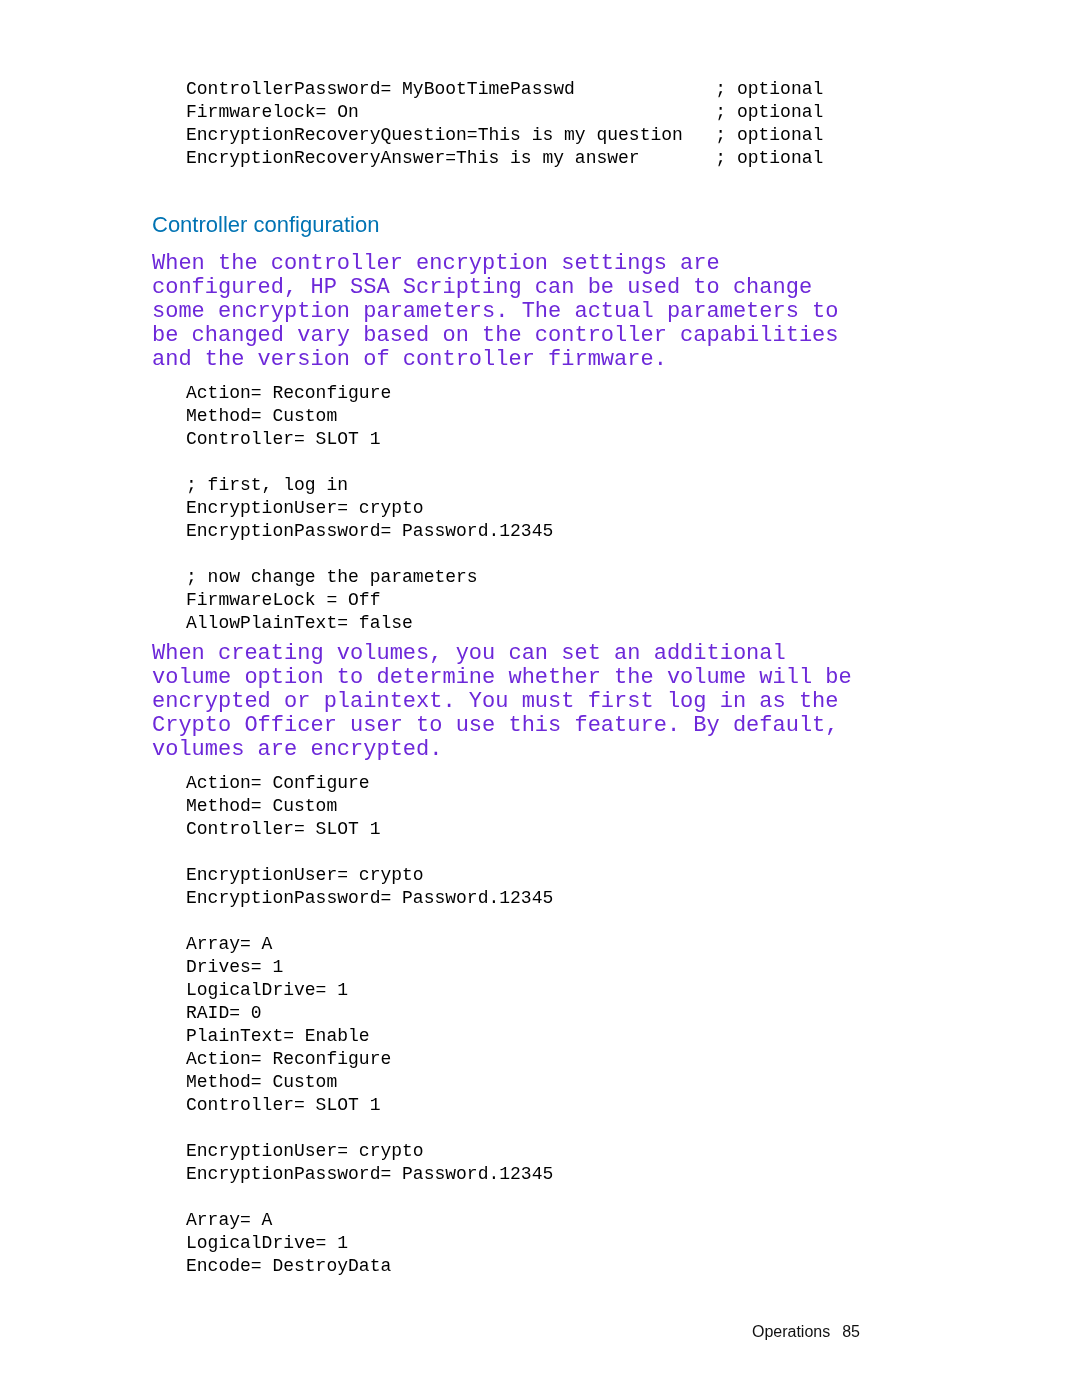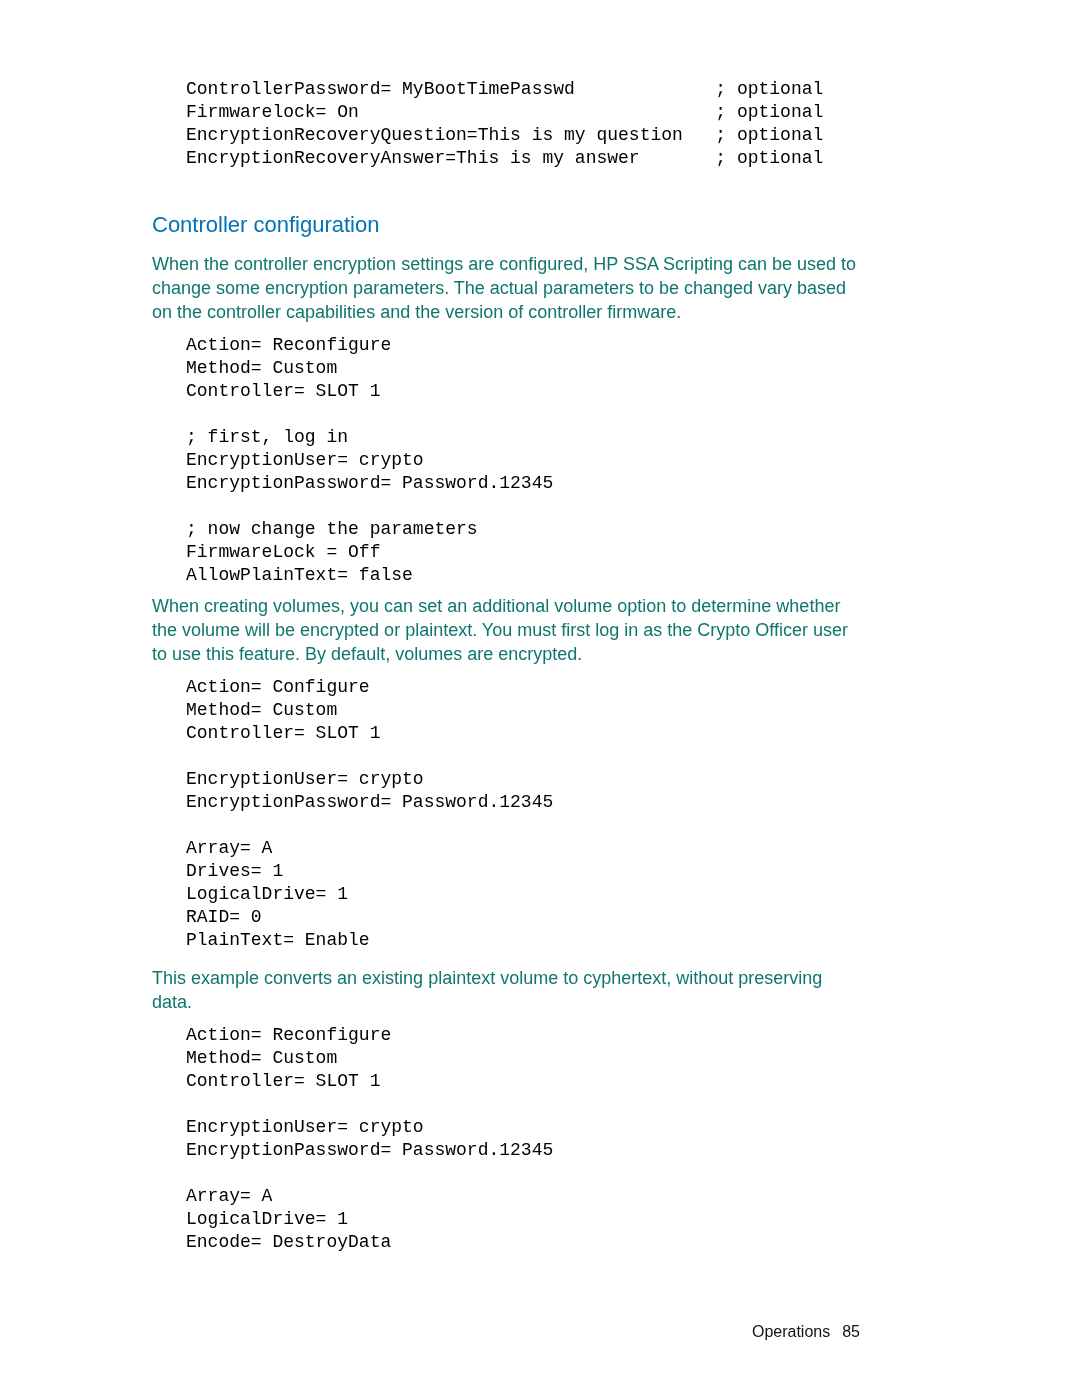--- a/index.html
+++ b/index.html
@@ -26,25 +26,25 @@
     margin: 0 0 0 34px;
   }
   h2.section-heading {
     font-family: Arial, Helvetica, sans-serif;
     font-weight: 400;
     font-size: 22px;
     color: #0073b3;
     margin: 42px 0 14px 0;
   }
   p.body {
-    font-family: Liberation Sans, sans-serif;
-    font-size: 18px;
+    font-family: Liberation Mono, monospace;
+    font-size: 22px;
     line-height: 24px;
     margin: 0 0 10px 0;
-    color: #0f766e;
+    color: #6d28d9;
   }
   .footer {
     position: absolute;
     bottom: 56px;
     right: 128px;
     font-family: Arial, Helvetica, sans-serif;
     font-size: 16px;
     color: #111;
   }
   .footer .label { margin-right: 12px; }
@@ -83,21 +83,20 @@
 
 EncryptionUser= crypto
 EncryptionPassword= Password.12345
 
 Array= A
 Drives= 1
 LogicalDrive= 1
 RAID= 0
 PlainText= Enable</pre>
 
-  <p class="body" style="margin-top:14px;">This example converts an existing plaintext volume to cyphertext, without preserving data.</p>
 
   <pre class="codeblock">Action= Reconfigure
 Method= Custom
 Controller= SLOT 1
 
 EncryptionUser= crypto
 EncryptionPassword= Password.12345
 
 Array= A
 LogicalDrive= 1

